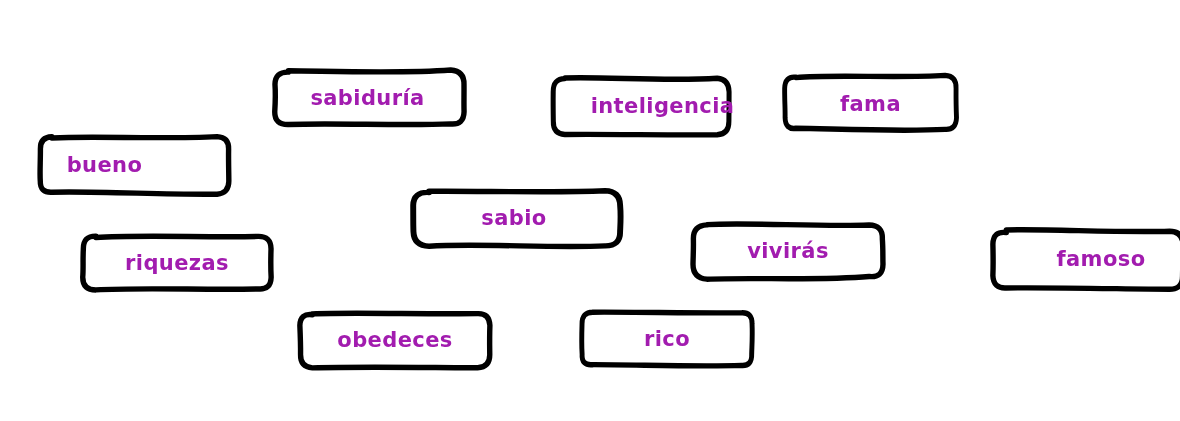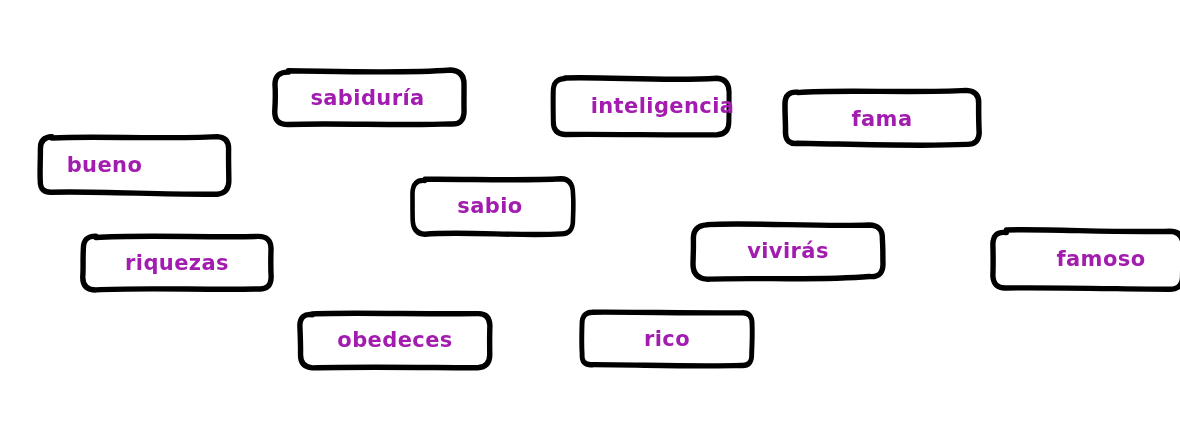--- a/index.html
+++ b/index.html
@@ -63,37 +63,37 @@
       <span class="card-label" style="transform: translate(-2px, 0px);">sabiduría</span>
     </div>
     <div class="word-card" style="left: 550px; top: 76px; width: 182px; height: 61px; padding-left: 43px;">
       <div class="card-frame">
         <svg viewBox="0 0 195 61" preserveAspectRatio="none">
           <path d="M 15.843724279835392 2.041056241426612 C 57.5 0.5403292181069959 127.5 5.678285322359397 179.15627572016461 2.2080109739369 Q 191.71451851851853 3.2 191.86542386831277 15.843724279835392 C 191.88197873799726 27.6 191.8009218106996 36.45 191.67180658436214 45.15627572016461 Q 191.8 58.06121262002743 179.15627572016461 58.72267489711934 C 131.5 59.375445816186556 61.5 57.89776406035665 15.843724279835392 58.47975308641975 Q 3.1438737997256516 57.8 3.560526748971194 45.15627572016461 C 3.4125205761316875 36.45 3.290558299039781 27.6 3.439502057613169 15.843724279835392 Q 3.2 2.735341563786008 15.843724279835392 2.605939643347051 Z" fill="#ffffff" stroke="#000000" stroke-width="5.4" stroke-linejoin="round" stroke-linecap="round"></path>
         </svg>
       </div>
       <span class="card-label" style="transform: translate(0px, 0px);">inteligencia</span>
     </div>
-    <div class="word-card" style="left: 782px; top: 88px; width: 200px; height: 60px;">
+    <div class="word-card" style="left: 782px; top: 73px; width: 177px; height: 60px;">
       <div class="card-frame">
         <svg viewBox="0 0 196 60" preserveAspectRatio="none">
           <path d="M 15.351453189300411 4.5867489711934155 C 58 1.22840877914952 128 5.5062825788751715 180.6485468106996 2.410493827160494 Q 193.3917256515775 3.2 192.73308230452676 15.351453189300411 C 192.6616131687243 27.2 192.7807620027435 35.8 193.23205761316873 44.648546810699585 Q 192.8 57.080971193415635 180.6485468106996 56.35890260631001 C 132 58.72936899862825 62 55.93728395061728 15.351453189300411 55.254252400548694 Q 3.7111220850480113 56.8 3.4227530864197533 44.648546810699585 C 3.607545953360768 35.8 2.8215919067215367 27.2 2.945432098765432 15.351453189300411 Q 3.2 2.9690919067215367 15.351453189300411 4.285788751714678 Z" fill="#ffffff" stroke="#000000" stroke-width="5.4" stroke-linejoin="round" stroke-linecap="round"></path>
         </svg>
       </div>
       <span class="card-label" style="transform: translate(0px, 1px);">fama</span>
     </div>
     <div class="word-card" style="left: 37px; top: 134px; width: 195px; height: 62px;">
       <div class="card-frame">
         <svg viewBox="0 0 195 62" preserveAspectRatio="none">
           <path d="M 14.859182098765434 3.9324417009602195 C 57.5 1.916488340192044 127.5 5.334279835390947 180.14081790123458 2.612976680384088 Q 191.7889327846365 3.2 191.60074074074075 14.859182098765434 C 191.44124759945132 28 191.7606021947874 37.099999999999994 191.83230864197532 47.14081790123456 Q 191.8 59.10072976680384 180.14081790123458 60.195130315500684 C 131.5 61.08329218106996 61.5 56.97680384087791 14.859182098765434 58.228751714677635 Q 2.9983703703703704 58.8 3.2849794238683128 47.14081790123456 C 2.682571330589849 37.099999999999994 3.4726255144032923 28 3.4113621399176957 14.859182098765434 Q 3.2 3.2028422496570648 14.859182098765434 2.765637860082305 Z" fill="#ffffff" stroke="#000000" stroke-width="5.4" stroke-linejoin="round" stroke-linecap="round"></path>
         </svg>
       </div>
       <span class="card-label" style="transform: translate(-30px, 0px);">bueno</span>
     </div>
-    <div class="word-card" style="left: 410px; top: 176px; width: 166px; height: 61px;">
+    <div class="word-card" style="left: 410px; top: 188px; width: 214px; height: 61px;">
       <div class="card-frame">
         <svg viewBox="0 0 195 61" preserveAspectRatio="none">
           <path d="M 17.366911008230453 3.2781344307270235 C 57.5 2.6045679012345686 127.5 5.162277091906722 177.63308899176957 2.815459533607682 Q 191.18613991769547 3.2 191.46839917695473 17.366911008230453 C 192.34088203017834 27.6 191.7404423868313 36.45 191.4325596707819 43.63308899176954 Q 191.8 58.12048834019204 177.63308899176957 57.831358024691355 C 131.5 60.437215363511655 61.5 55.01632373113854 17.366911008230453 58.203251028806584 Q 3.56561865569273 57.8 3.1472057613168727 43.63308899176954 C 2.87759670781893 36.45 3.003659122085048 27.6 2.917292181069959 17.366911008230453 Q 3.2 3.436592592592593 17.366911008230453 4.445486968449932 Z" fill="#ffffff" stroke="#000000" stroke-width="5.4" stroke-linejoin="round" stroke-linecap="round"></path>
         </svg>
       </div>
       <span class="card-label" style="transform: translate(-3px, 0px);">sabio</span>
     </div>
     <div class="word-card" style="left: 690px; top: 222px; width: 196px; height: 59px;">
       <div class="card-frame">
         <svg viewBox="0 0 196 59" preserveAspectRatio="none">

